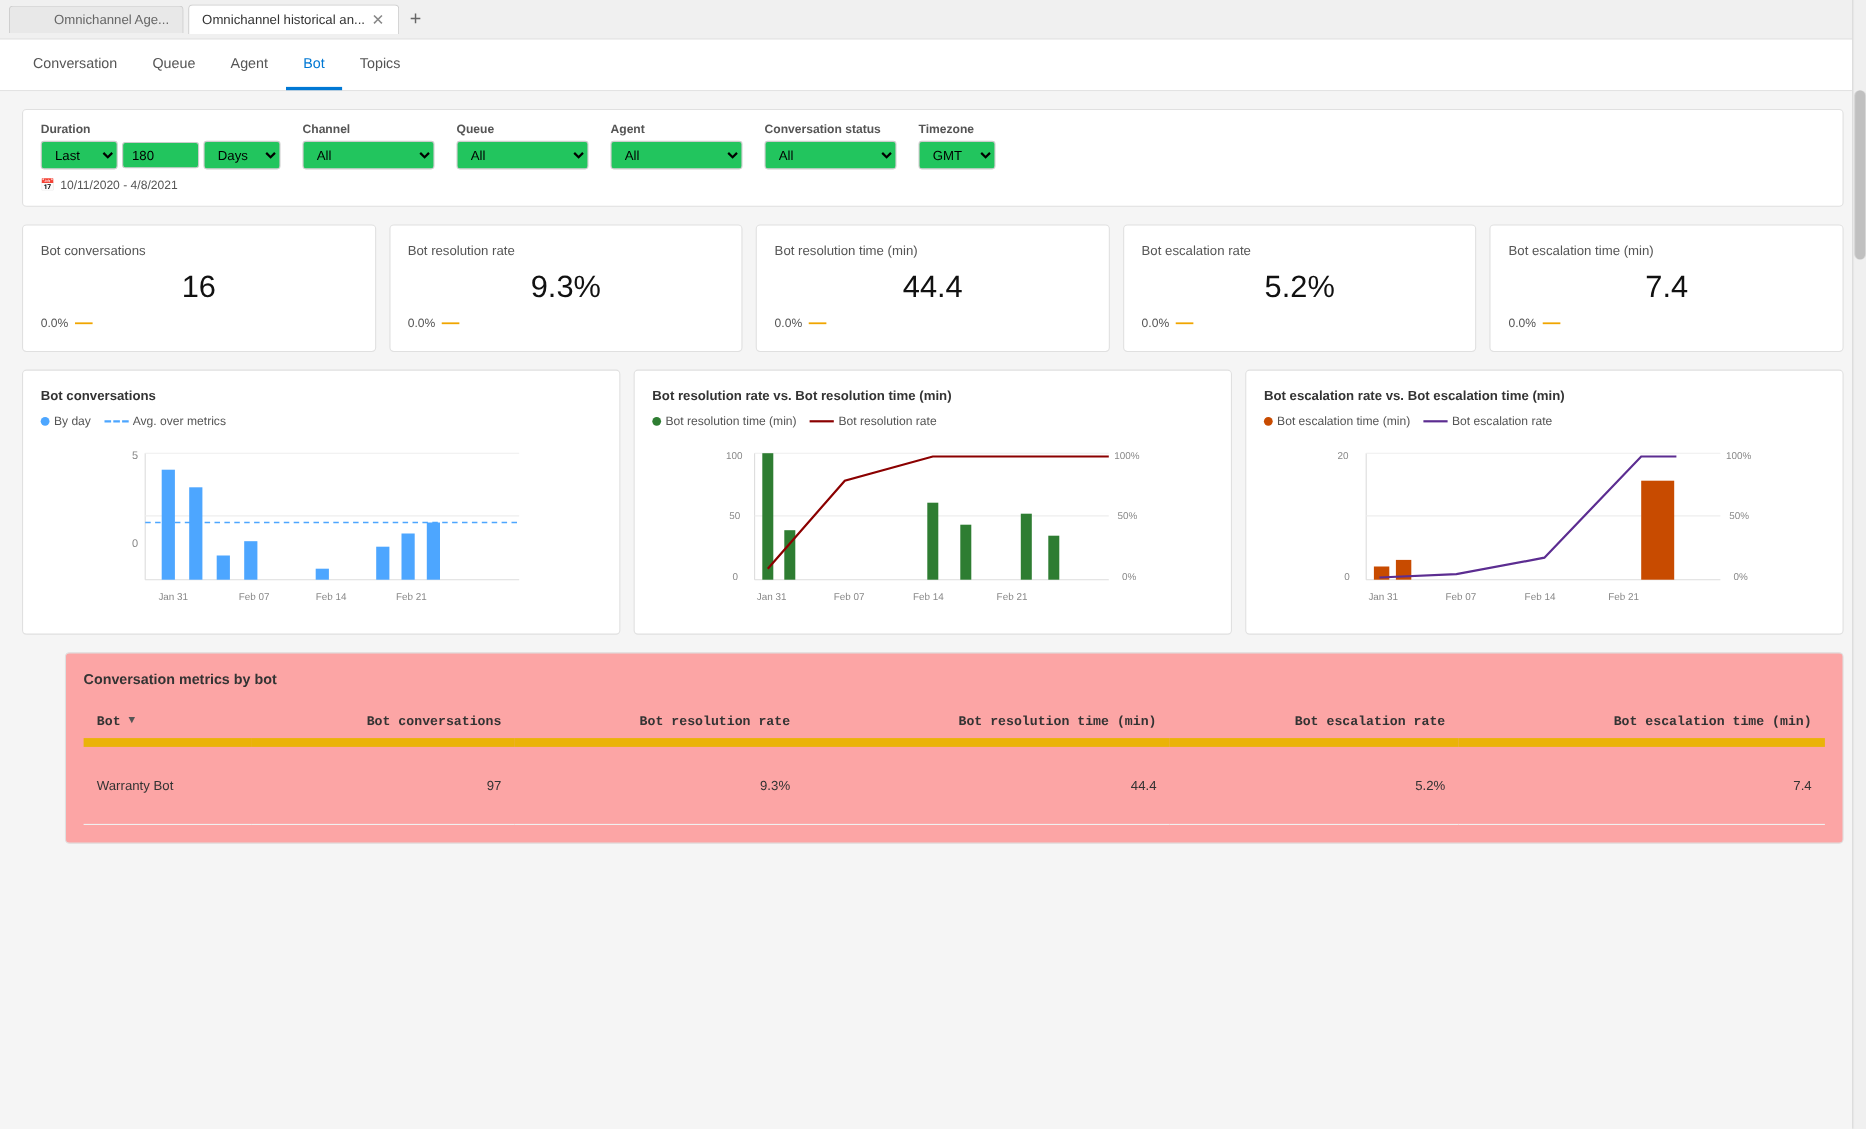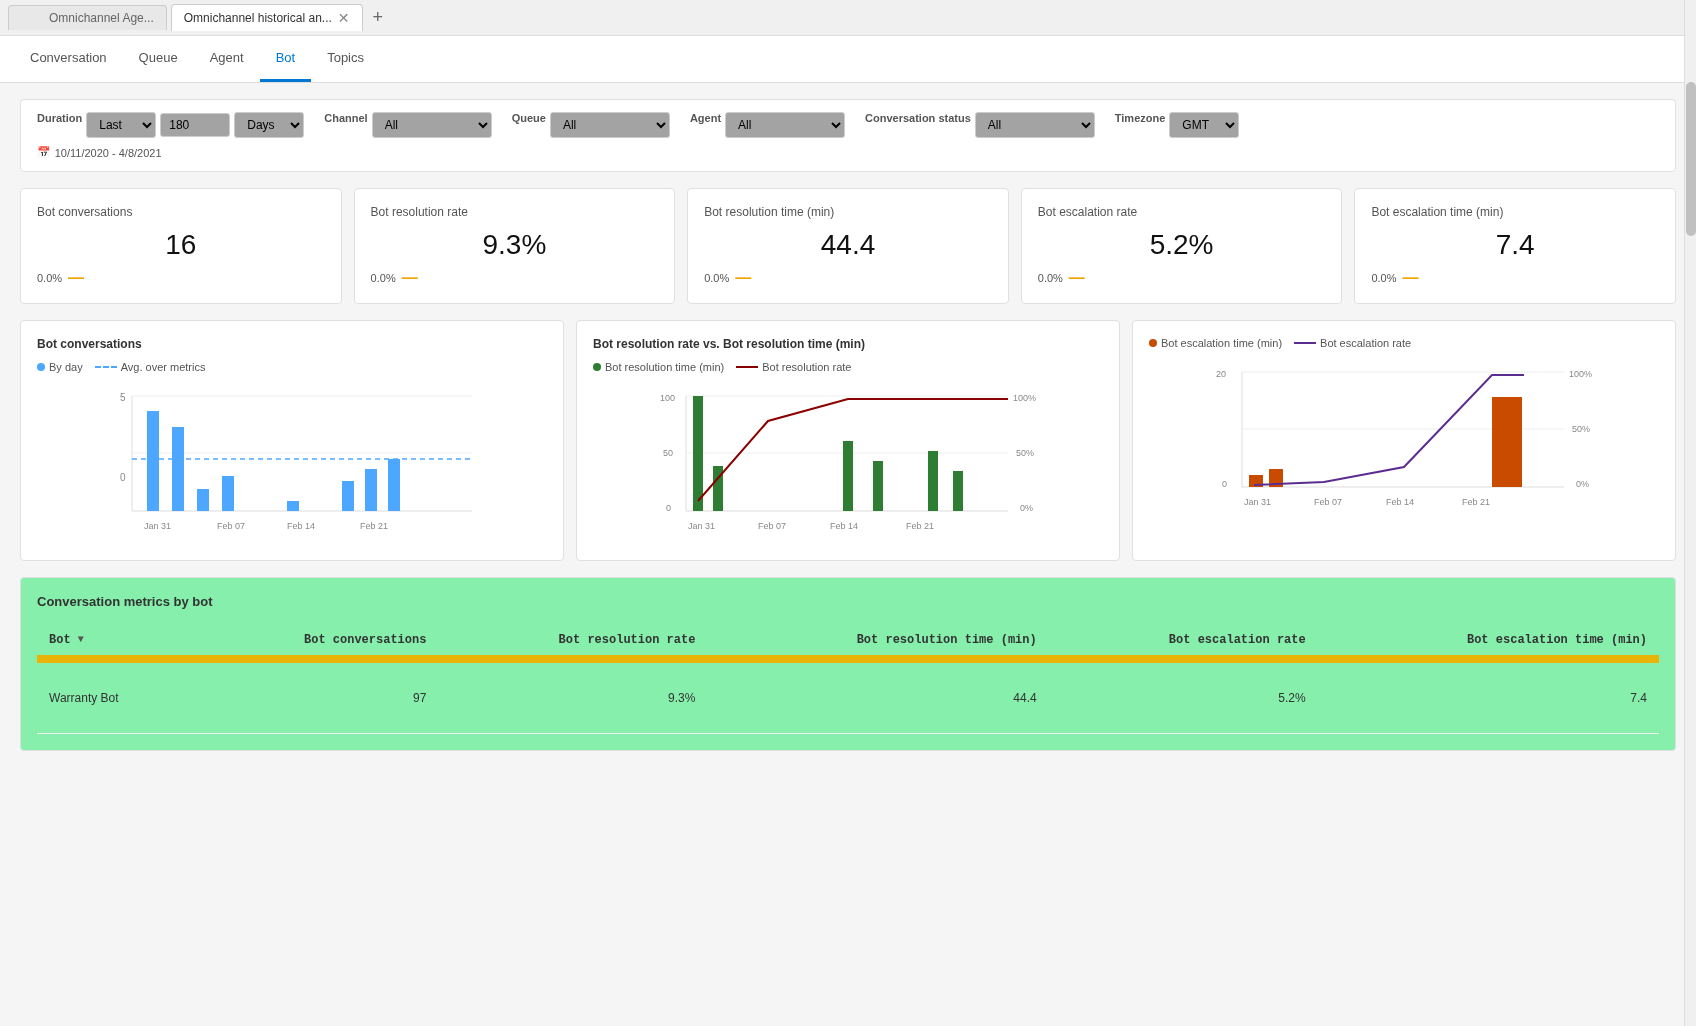--- a/index.html
+++ b/index.html
@@ -16,24 +16,24 @@
     .nav-tabs { background: #fff; border-bottom: 1px solid #ddd; padding: 0 14px; display: flex; gap: 0; }
     .nav-tab { padding: 14px 16px; cursor: pointer; font-size: 13px; color: #555; border-bottom: 3px solid transparent; }
     .nav-tab.active { color: #0078d4; border-bottom: 3px solid #0078d4; font-weight: 500; }
 
     
     .main { padding: 16px 20px; background: #f5f5f5; min-height: calc(100vh - 80px); }
 
     
     .filter-bar { background: #fff; padding: 12px 16px; margin-bottom: 16px; border: 1px solid #e0e0e0; border-radius: 4px; }
     .filter-row { display: flex; align-items: flex-end; gap: 20px; flex-wrap: wrap; }
-    .filter-group { display: flex; flex-direction: row; gap: 4px; justify-content: space-between; }
+    .filter-group { display: flex; flex-direction: column; gap: 4px; justify-content: space-between; }
     .filter-label { font-size: 11px; color: #555; font-weight: 600; }
     .filter-controls { display: flex; align-items: center; gap: 4px; }
-    .filter-select { border: 1px solid #ccc; border-radius: 3px; padding: 4px 8px; font-size: 12px; background: #a3a3a3; min-width: 70px; }
+    .filter-select { border: 1px solid #ccc; border-radius: 3px; padding: 4px 8px; font-size: 12px; background: #22c55e; min-width: 70px; }
     .filter-select-wide { min-width: 120px; }
     .date-text { font-size: 11px; color: #555; margin-top: 8px; display: flex; align-items: center; gap: 4px; }
 
     
     .kpi-row { display: flex; gap: 12px; margin-bottom: 16px; }
     .kpi-card { background: #fff; border: 1px solid #e0e0e0; border-radius: 4px; padding: 16px; flex: 1; min-width: 0; }
     .kpi-title { font-size: 12px; color: #555; margin-bottom: 10px; font-weight: 500; }
     .kpi-value { font-size: 28px; font-weight: 300; color: #111; text-align: center; margin-bottom: 8px; }
     .kpi-footer { display: flex; align-items: center; gap: 6px; font-size: 11px; color: #555; }
     .kpi-dash { color: #f0a500; font-weight: bold; font-size: 16px; }
@@ -43,21 +43,21 @@
     .chart-card { background: #fff; border: 1px solid #e0e0e0; border-radius: 4px; padding: 16px; flex: 1; min-width: 0; }
     .chart-title { font-size: 12px; color: #333; font-weight: 600; margin-bottom: 10px; }
     .chart-legend { display: flex; align-items: center; gap: 12px; font-size: 11px; color: #555; margin-bottom: 8px; flex-wrap: wrap; }
     .legend-item { display: flex; align-items: center; gap: 4px; }
     .legend-dot { width: 8px; height: 8px; border-radius: 50%; }
 
     
     .chart-svg { width: 100%; height: 160px; }
 
     
-    .table-section { background: #86efac; border: 1px solid #e0e0e0; border-radius: 4px; padding: 16px; }
+    .table-section { background: #fca5a5; border: 1px solid #e0e0e0; border-radius: 4px; padding: 16px; margin-left: 39px; }
     .table-section-title { font-size: 13px; font-weight: 600; color: #333; margin-bottom: 16px; }
     .data-table { width: 100%; border-collapse: collapse; }
     .data-table th { text-align: left; padding: 8px 12px; font-size: 12px; font-weight: 600; color: #333; border-bottom: 8px solid #eab308; font-family: Liberation Mono, monospace; }
     .data-table td { padding: 28px 12px; font-size: 12px; color: #333; border-bottom: 1px solid #f0f0f0; }
     .data-table th.right, .data-table td.right { text-align: right; }
     .sort-icon { font-size: 10px; color: #555; vertical-align: middle; }
 
     
     .scrollbar-track { position: fixed; right: 0; top: 0; bottom: 0; width: 12px; background: #f0f0f0; border-left: 1px solid #ddd; }
     .scrollbar-thumb { position: absolute; top: 8%; width: 10px; height: 15%; background: #c0c0c0; border-radius: 5px; left: 1px; }
@@ -259,20 +259,21 @@
         <polyline points="40,120 110,40 190,18 270,18 300,18 350,18" fill="none" stroke="#8b0000" stroke-width="2"></polyline>
 
         <text x="30" y="148" font-size="9" fill="#888">Jan 31</text>
         <text x="100" y="148" font-size="9" fill="#888">Feb 07</text>
         <text x="172" y="148" font-size="9" fill="#888">Feb 14</text>
         <text x="248" y="148" font-size="9" fill="#888">Feb 21</text>
       </svg>
     </div>
 
     <div class="chart-card">
+      <div class="chart-title">Bot escalation rate vs. Bot escalation time (min)</div>
       <div class="chart-legend">
         <div class="legend-item">
           <div class="legend-dot" style="background:#c84b00;"></div>
           <span>Bot escalation time (min)</span>
         </div>
         <div class="legend-item">
           <div style="width:22px; height:0; border-top:2px solid #5c2d91;"></div>
           <span>Bot escalation rate</span>
         </div>
       </div>

